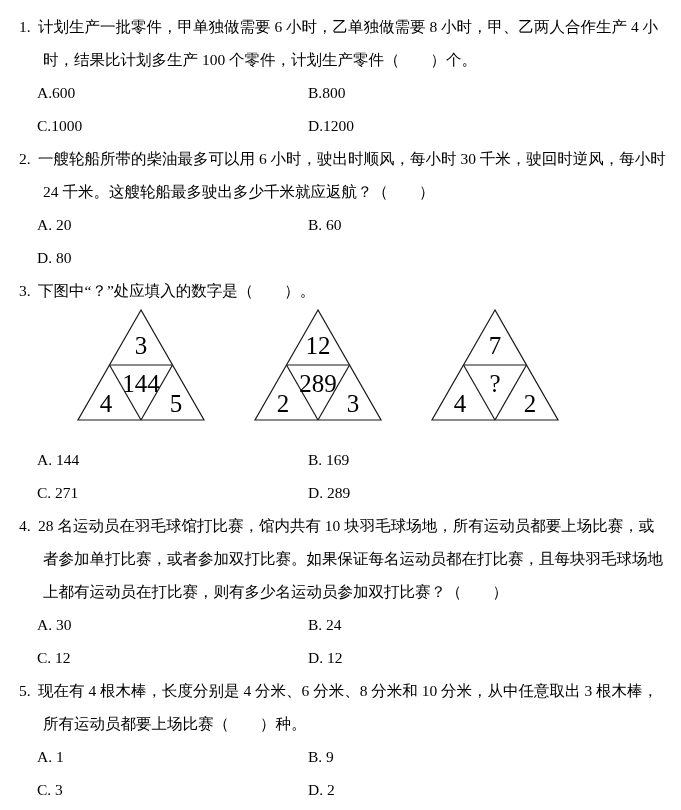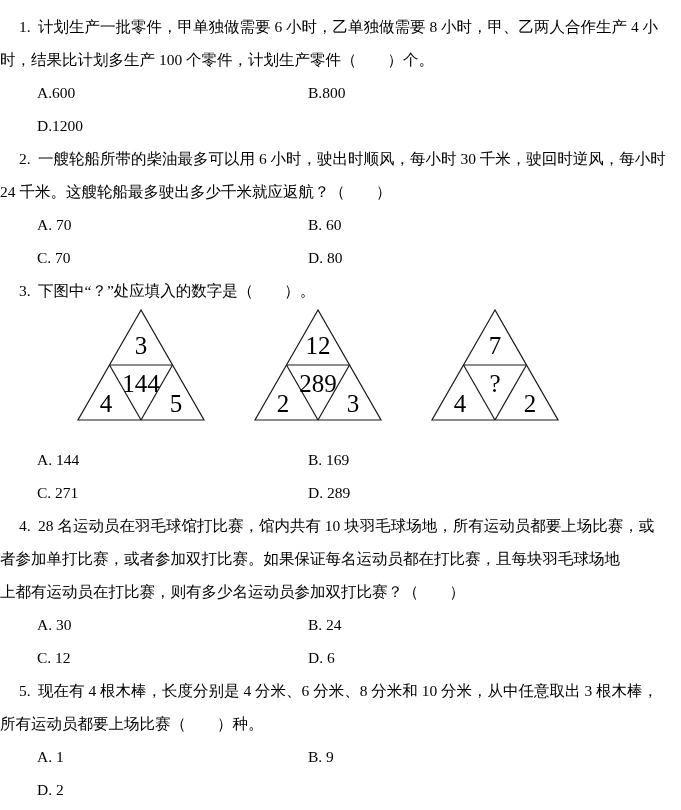--- a/index.html
+++ b/index.html
@@ -8,21 +8,21 @@
     width:681px; height:810px;
     font-family:"Liberation Serif","DejaVu Serif",serif;
     color:#000000;
     font-size:15.5px;
     overflow:hidden;
   }
   .page { padding-top:10px; width:681px; }
   .row { height:33px; line-height:33px; white-space:nowrap; }
   .q-first { padding-left:19px; display:flex; }
   .qnum { width:19px; flex:none; }
-  .q-cont { }
+  .q-cont { padding-left:43px; }
   .opts { padding-left:37px; display:flex; }
   .opt-a { width:271px; flex:none; }
   .figure-row {
     height:136px;
     display:flex;
     padding-left:75px;
     gap:45px;
     align-items:flex-start;
   }
   .tri-svg { display:block; }
@@ -42,36 +42,36 @@
     <div class="row q-first">
       <span class="qnum">1.</span>
       <span>计划生产一批零件，甲单独做需要 6 小时，乙单独做需要 8 小时，甲、乙两人合作生产 4 小</span>
     </div>
     <div class="row q-cont">时，结果比计划多生产 100 个零件，计划生产零件（　　）个。</div>
     <div class="row opts">
       <span class="opt-a">A.600</span>
       <span>B.800</span>
     </div>
     <div class="row opts">
+      <span class="opt-a">C.1000</span>
       <span>D.1200</span>
     </div>
   </div>
 
   <div>
     <div class="row q-first">
       <span class="qnum">2.</span>
       <span>一艘轮船所带的柴油最多可以用 6 小时，驶出时顺风，每小时 30 千米，驶回时逆风，每小时</span>
     </div>
     <div class="row q-cont">24 千米。这艘轮船最多驶出多少千米就应返航？（　　）</div>
     <div class="row opts">
-      <span class="opt-a">A. 70</span>
+      <span class="opt-a">A. 20</span>
       <span>B. 60</span>
     </div>
     <div class="row opts">
-      <span class="opt-a">C. 70</span>
       <span>D. 80</span>
     </div>
   </div>
 
   <div>
     <div class="row q-first">
       <span class="qnum">3.</span>
       <span>下图中“？”处应填入的数字是（　　）。</span>
     </div>
 
@@ -128,32 +128,33 @@
       <span>28 名运动员在羽毛球馆打比赛，馆内共有 10 块羽毛球场地，所有运动员都要上场比赛，或</span>
     </div>
     <div class="row q-cont">者参加单打比赛，或者参加双打比赛。如果保证每名运动员都在打比赛，且每块羽毛球场地</div>
     <div class="row q-cont">上都有运动员在打比赛，则有多少名运动员参加双打比赛？（　　）</div>
     <div class="row opts">
       <span class="opt-a">A. 30</span>
       <span>B. 24</span>
     </div>
     <div class="row opts">
       <span class="opt-a">C. 12</span>
-      <span>D. 6</span>
+      <span>D. 12</span>
     </div>
   </div>
 
   <div>
     <div class="row q-first">
       <span class="qnum">5.</span>
       <span>现在有 4 根木棒，长度分别是 4 分米、6 分米、8 分米和 10 分米，从中任意取出 3 根木棒，</span>
     </div>
     <div class="row q-cont">所有运动员都要上场比赛（　　）种。</div>
     <div class="row opts">
       <span class="opt-a">A. 1</span>
       <span>B. 9</span>
     </div>
     <div class="row opts">
+      <span class="opt-a">C. 3</span>
       <span>D. 2</span>
     </div>
   </div>
 
 </div>
 
 </body></html>

